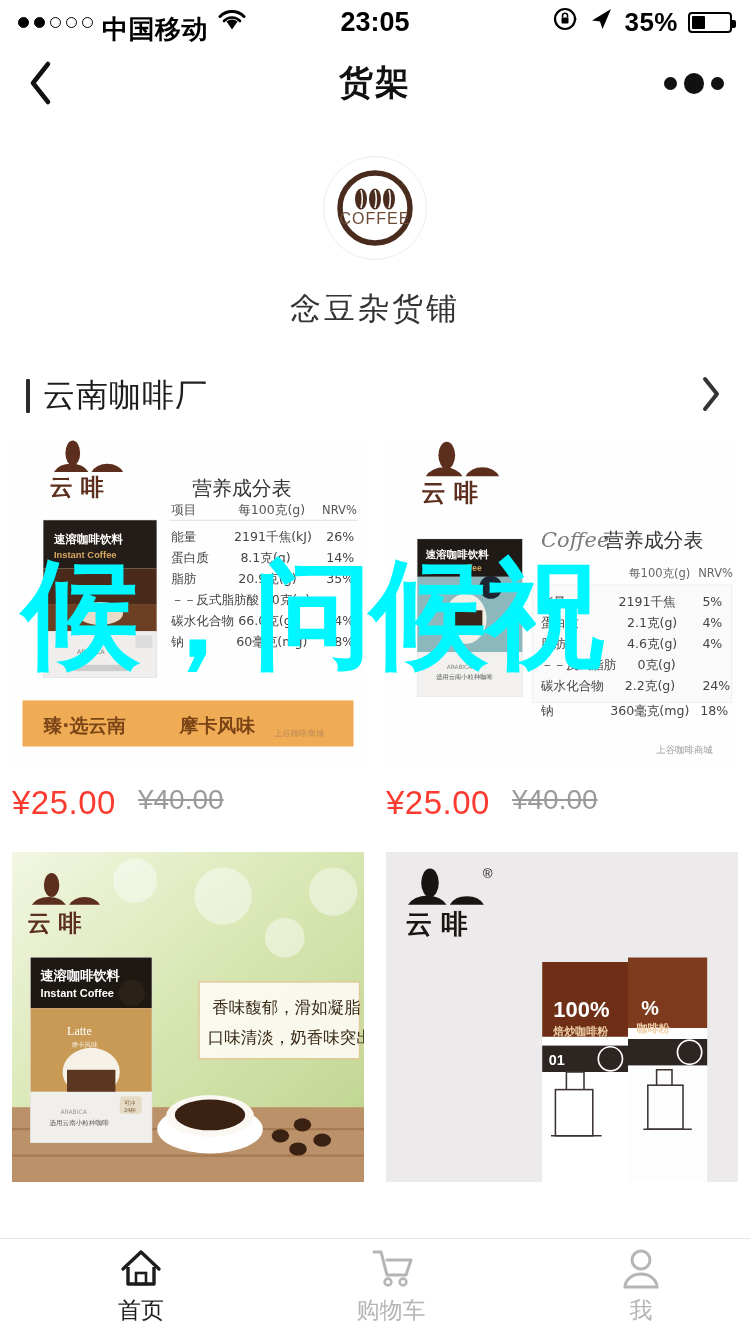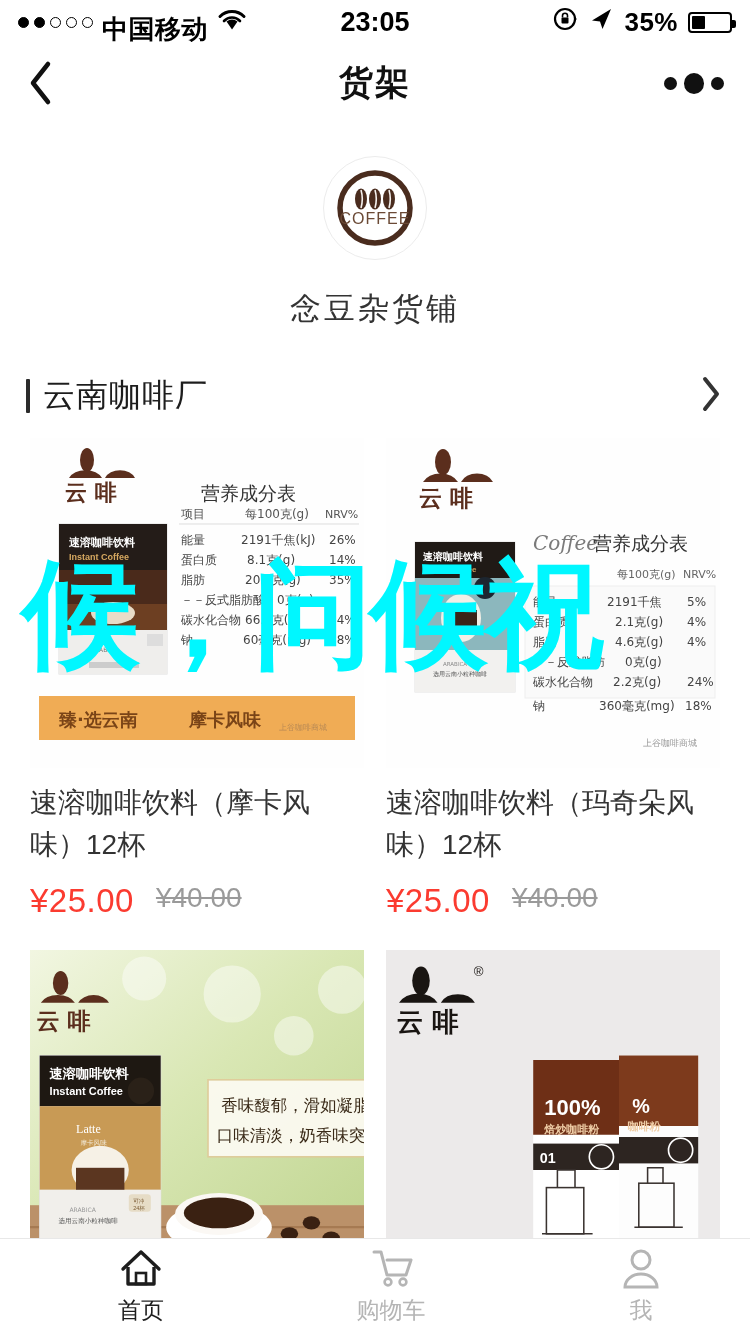--- a/index.html
+++ b/index.html
@@ -62,21 +62,21 @@
     padding:16px 26px 18px 26px;
   }
   .section-left{display:flex;align-items:center;gap:13px;}
   .sec-bar{width:4px;height:34px;background:#2b2b2b;border-radius:1px;}
   .sec-title{font-size:32px;color:#1d1d1d;letter-spacing:1px;}
   .chev{color:#333;}
 
   
   .grid{
     display:grid;grid-template-columns:1fr 1fr;
-    column-gap:22px;row-gap:30px;padding:0 30px;
+    column-gap:22px;row-gap:30px;padding:0 12px;
   }
   .card{display:flex;flex-direction:column;cursor:pointer;}
   .thumb{
     width:100%;height:330px;overflow:hidden;position:relative;background:#f7f7f7;
   }
   .thumb svg{display:block;width:100%;height:100%;}
   .p-title{
     margin-top:14px;font-size:28px;line-height:42px;color:#333;
     display:-webkit-box;-webkit-line-clamp:2;-webkit-box-orient:vertical;overflow:hidden;
   }
@@ -244,21 +244,20 @@
           <text x="152" y="206">钠</text>
             <text x="214" y="206">60毫克(mg)</text>
             <text x="300" y="206">18%</text>
         </g>
         <rect x="10" y="258" width="316" height="44" fill="#f0ac55"></rect>
         <text x="30" y="288" font-size="18" fill="#7a4417" font-family="DejaVu Sans, sans-serif" font-weight="bold">臻·选云南</text>
         <text x="160" y="288" font-size="18" fill="#7a4417" font-family="DejaVu Sans, sans-serif" font-weight="bold">摩卡风味</text>
         <text x="250" y="292" font-size="8" fill="#b98a55" font-family="DejaVu Sans, sans-serif">上谷咖啡商城</text>
       </svg>
     </div>
-    <div class="p-title">速溶咖啡饮料（摩卡风味）12杯</div>
     <div class="p-prices">
       <span class="p-now">¥25.00</span>
       <span class="p-old">¥40.00</span>
     </div>
   </div>
 
   <div class="card">
     <div class="thumb">
       <svg viewBox="0 0 336 330" preserveAspectRatio="xMidYMid slice">
         <rect width="336" height="330" fill="#fefefe"></rect>
@@ -301,21 +300,20 @@
           <text x="148" y="248">碳水化合物</text>
             <text x="228" y="248">2.2克(g)</text>
             <text x="302" y="248">24%</text>
         </g>
         <text x="148" y="272" font-size="12" fill="#444" font-family="DejaVu Sans, sans-serif">钠</text>
         <text x="214" y="272" font-size="12" fill="#444" font-family="DejaVu Sans, sans-serif">360毫克(mg)</text>
         <text x="300" y="272" font-size="12" fill="#444" font-family="DejaVu Sans, sans-serif">18%</text>
         <text x="258" y="308" font-size="9" fill="#9a9a9a" font-family="DejaVu Sans, sans-serif">上谷咖啡商城</text>
       </svg>
     </div>
-    <div class="p-title">速溶咖啡饮料（玛奇朵风味）12杯</div>
     <div class="p-prices">
       <span class="p-now">¥25.00</span>
       <span class="p-old">¥40.00</span>
     </div>
   </div>
 
   <div class="card">
     <div class="thumb">
       <svg viewBox="0 0 336 300" preserveAspectRatio="xMidYMid slice">
         <defs>

